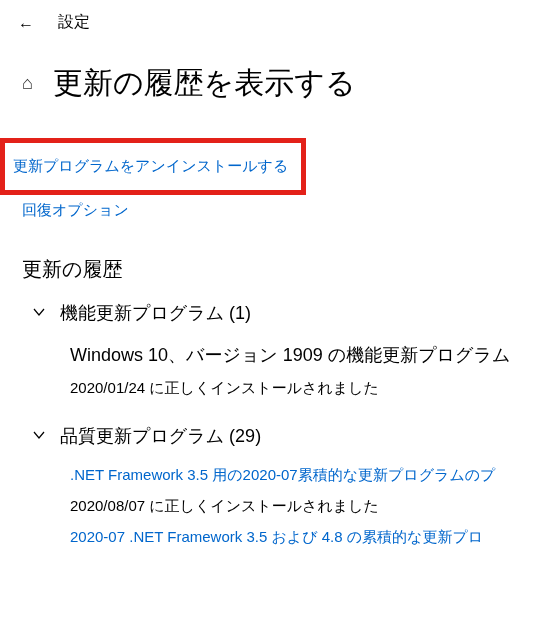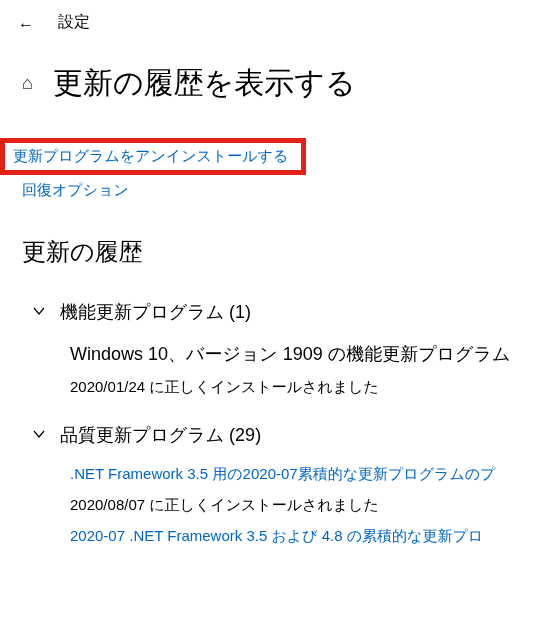--- a/index.html
+++ b/index.html
@@ -38,38 +38,38 @@
     .home-icon {
       font-size: 18px;
       color: #333;
     }
     .page-title {
       font-size: 30px;
       font-weight: 400;
     }
     .highlighted-box {
       border: 5px solid #e32119;
-      padding: 4px 8px;
+      padding: 14px 8px;
       margin-left: -22px;
       margin-right: 220px;
       margin-bottom: 6px;
     }
     .link {
       color: #0066cc;
       cursor: pointer;
       font-size: 15px;
     }
     .recovery-link {
       margin-top: 0;
       margin-bottom: 36px;
     }
     .section-title {
-      font-size: 24px;
+      font-size: 20px;
       font-weight: 400;
-      margin-bottom: 32px;
+      margin-bottom: 18px;
     }
     .category {
       margin-bottom: 26px;
     }
     .category-header {
       display: flex;
       align-items: center;
       gap: 14px;
       margin-left: 8px;
       margin-bottom: 18px;

